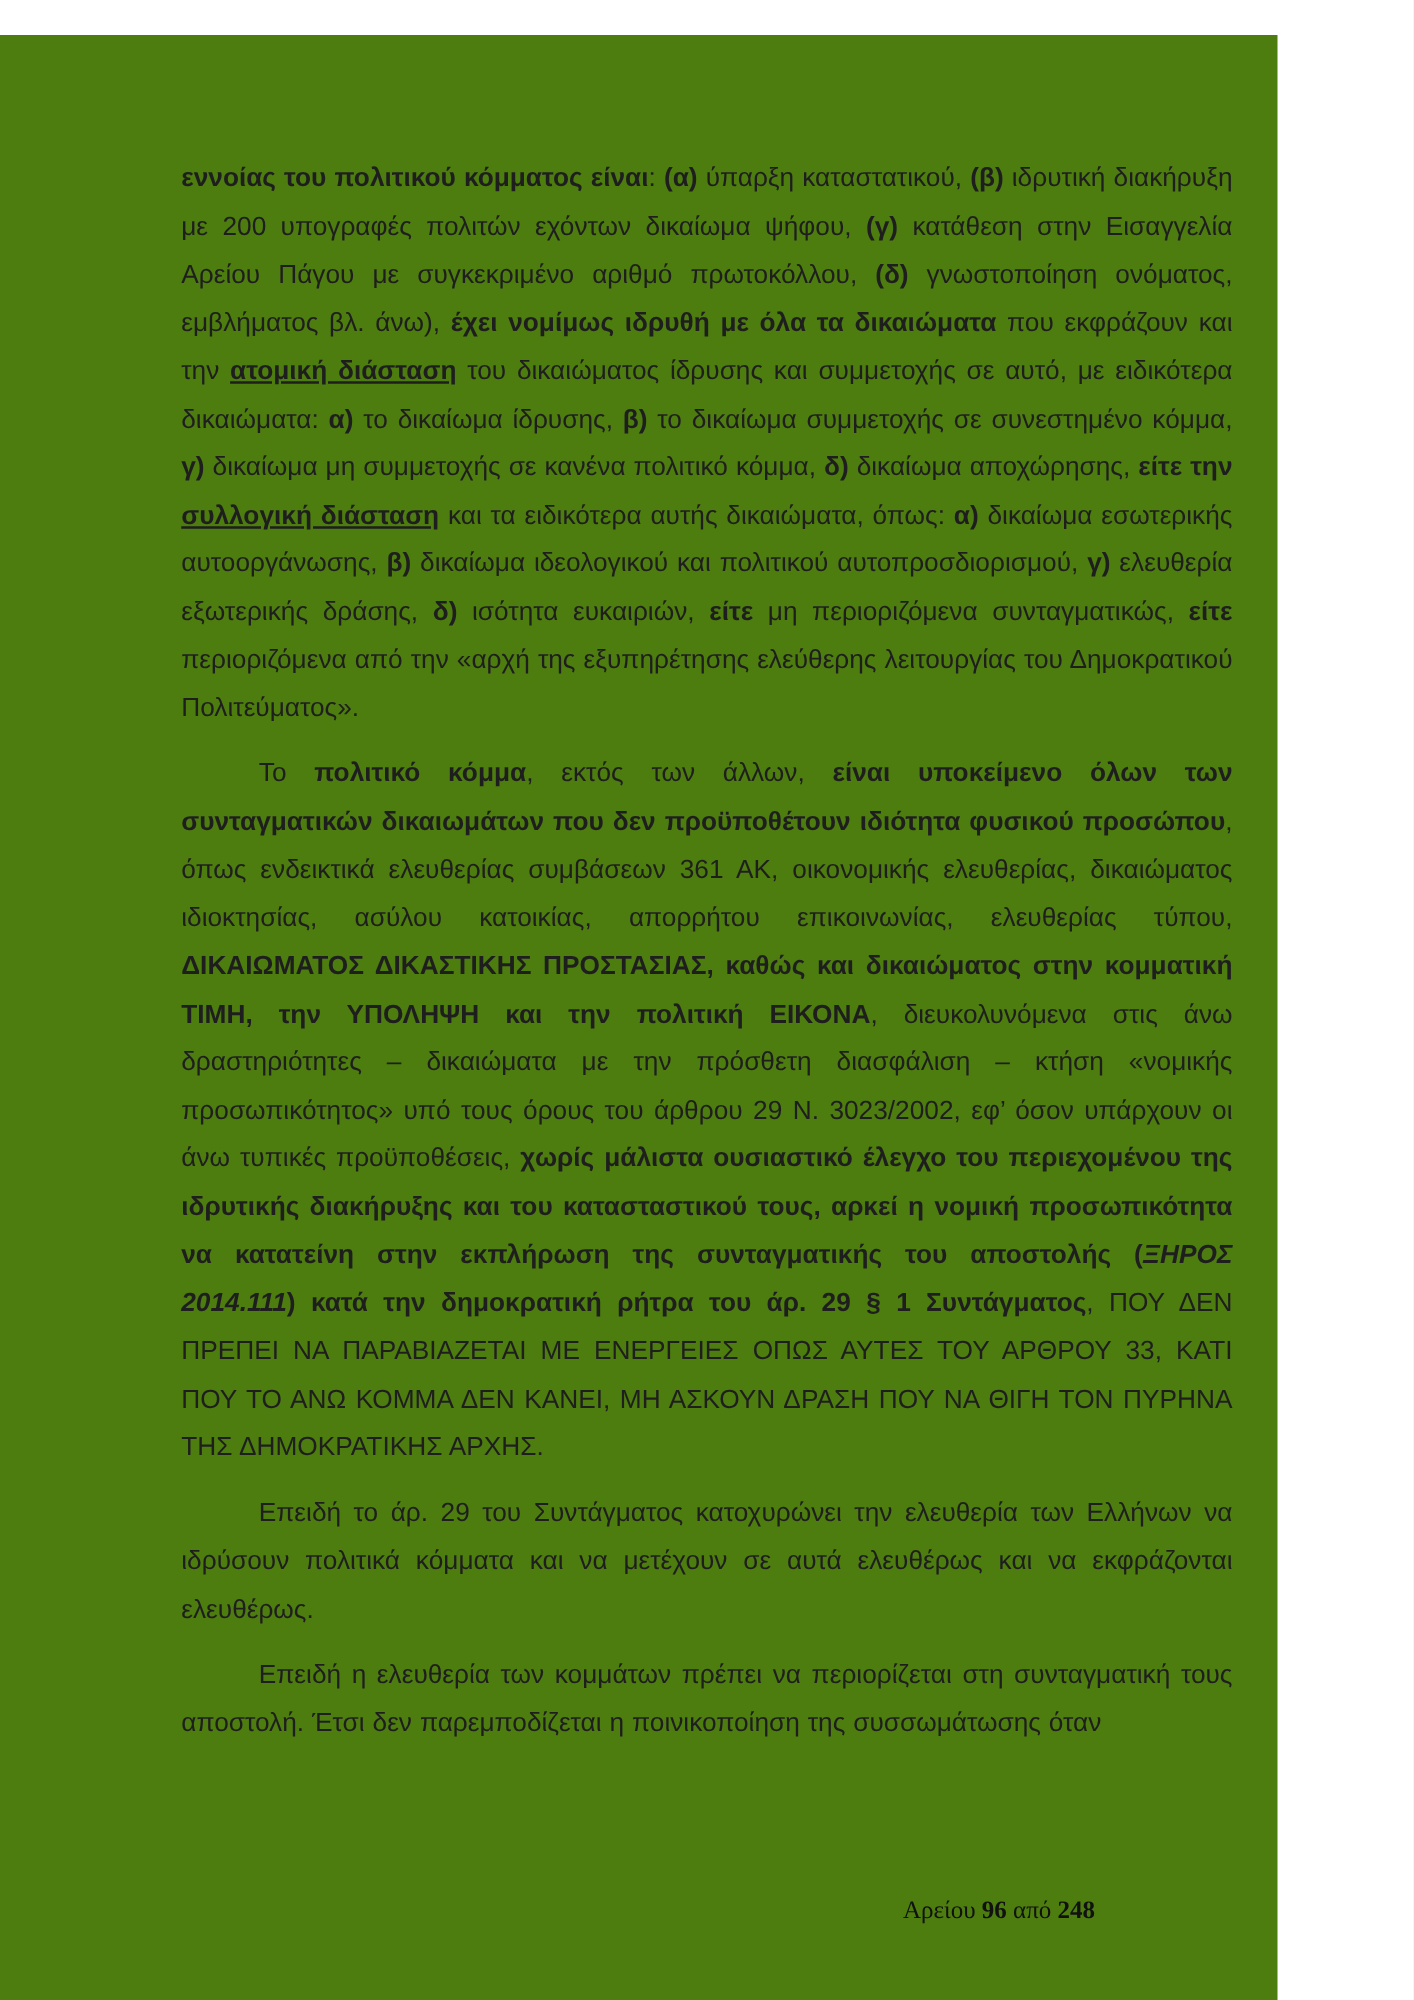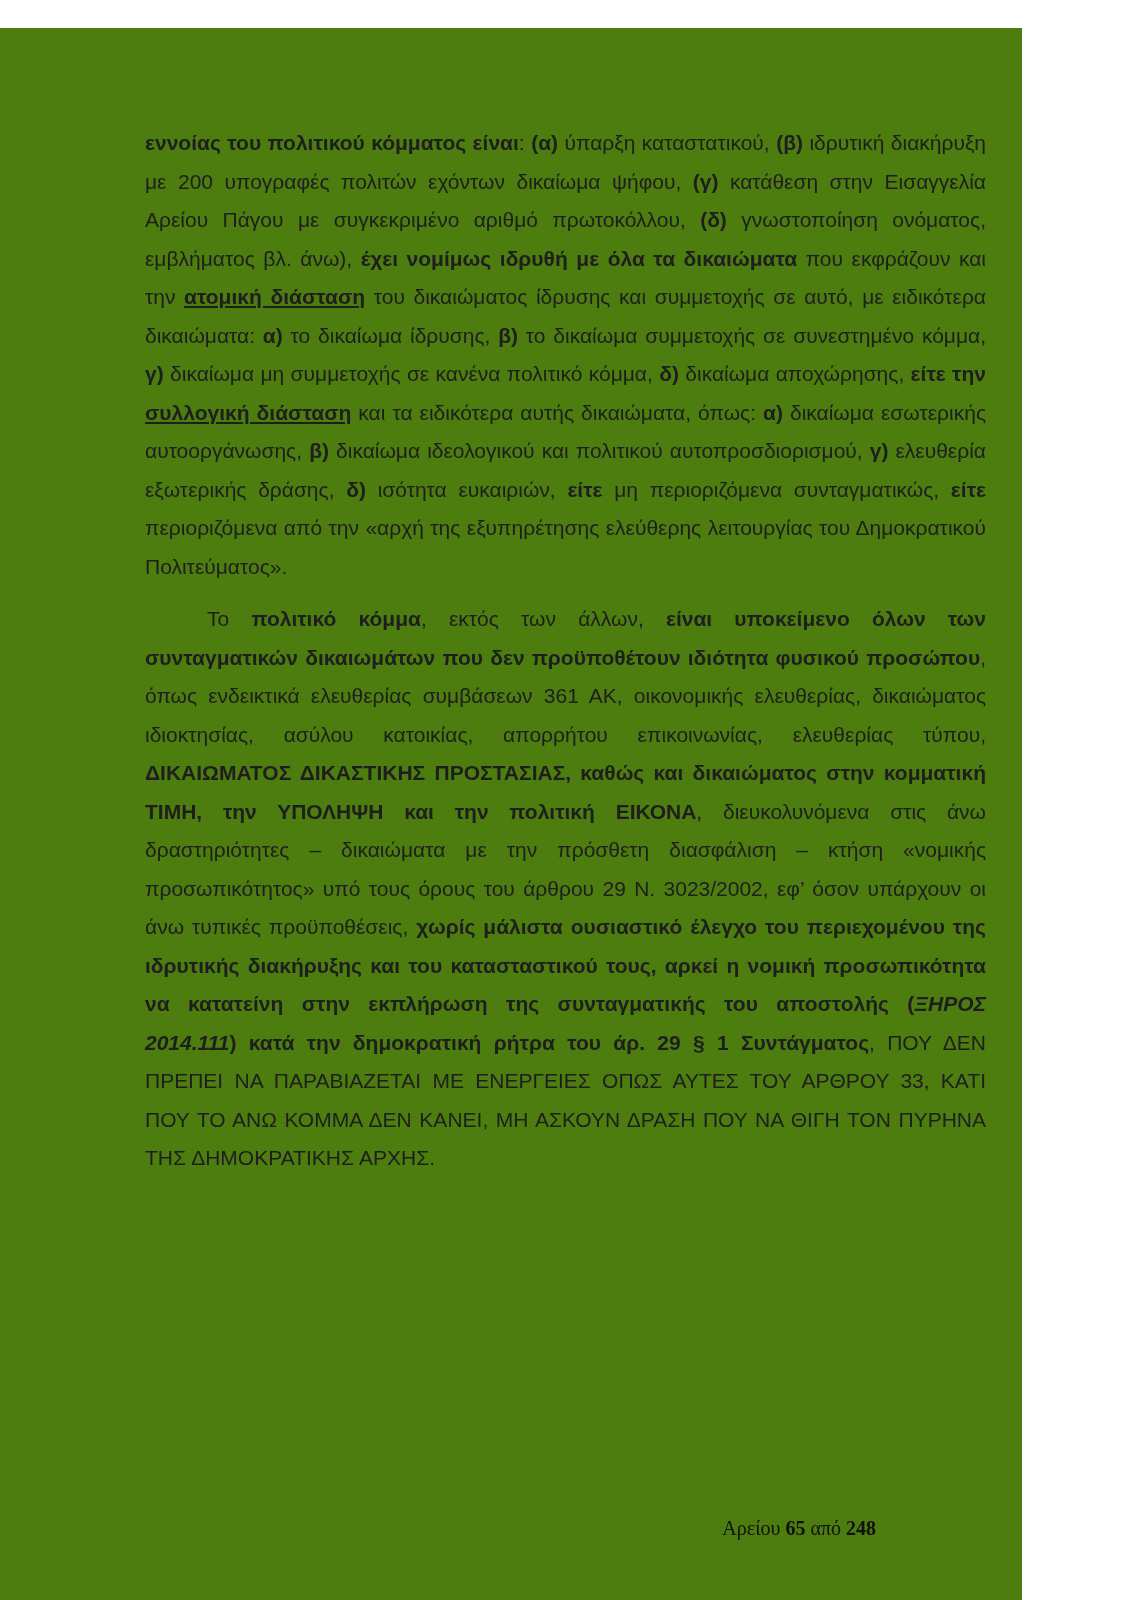--- a/index.html
+++ b/index.html
@@ -46,15 +46,17 @@
   }
   .fb { font-weight: bold; }
 </style>
 </head>
 <body>
 
 <div class="page">
   <div class="content">
       <p class="para"><span class="b">εννοίας του πολιτικού κόμματος είναι</span><span>: </span><span class="b">(α)</span><span> ύπαρξη καταστατικού, </span><span class="b">(β)</span><span> ιδρυτική διακήρυξη με 200 υπογραφές πολιτών εχόντων δικαίωμα ψήφου, </span><span class="b">(γ)</span><span> κατάθεση στην Εισαγγελία Αρείου Πάγου με συγκεκριμένο αριθμό πρωτοκόλλου, </span><span class="b">(δ)</span><span> γνωστοποίηση ονόματος, εμβλήματος βλ. άνω), </span><span class="b">έχει νομίμως ιδρυθή με όλα τα δικαιώματα</span><span> που εκφράζουν και την </span><span class="b u">ατομική διάσταση</span><span> του δικαιώματος ίδρυσης και συμμετοχής σε αυτό, με ειδικότερα δικαιώματα: </span><span class="b">α)</span><span> το δικαίωμα ίδρυσης, </span><span class="b">β)</span><span> το δικαίωμα συμμετοχής σε συνεστημένο κόμμα, </span><span class="b">γ)</span><span> δικαίωμα μη συμμετοχής σε κανένα πολιτικό κόμμα, </span><span class="b">δ)</span><span> δικαίωμα αποχώρησης, </span><span class="b">είτε την </span><span class="b u">συλλογική διάσταση</span><span> και τα ειδικότερα αυτής δικαιώματα, όπως: </span><span class="b">α)</span><span> δικαίωμα εσωτερικής αυτοοργάνωσης, </span><span class="b">β)</span><span> δικαίωμα ιδεολογικού και πολιτικού αυτοπροσδιορισμού, </span><span class="b">γ)</span><span> ελευθερία εξωτερικής δράσης, </span><span class="b">δ)</span><span> ισότητα ευκαιριών, </span><span class="b">είτε</span><span> μη περιοριζόμενα συνταγματικώς, </span><span class="b">είτε</span><span> περιοριζόμενα από την «αρχή της εξυπηρέτησης ελεύθερης λειτουργίας του Δημοκρατικού Πολιτεύματος».</span></p>
       <p class="para indent"><span>Το </span><span class="b">πολιτικό κόμμα</span><span>, εκτός των άλλων, </span><span class="b">είναι υποκείμενο όλων των συνταγματικών δικαιωμάτων που δεν προϋποθέτουν ιδιότητα φυσικού προσώπου</span><span>, όπως ενδεικτικά ελευθερίας συμβάσεων 361 ΑΚ, οικονομικής ελευθερίας, δικαιώματος ιδιοκτησίας, ασύλου κατοικίας, απορρήτου επικοινωνίας, ελευθερίας τύπου, </span><span class="b">ΔΙΚΑΙΩΜΑΤΟΣ ΔΙΚΑΣΤΙΚΗΣ ΠΡΟΣΤΑΣΙΑΣ, καθώς και δικαιώματος στην κομματική ΤΙΜΗ, την ΥΠΟΛΗΨΗ και την πολιτική ΕΙΚΟΝΑ</span><span>, διευκολυνόμενα στις άνω δραστηριότητες – δικαιώματα με την πρόσθετη διασφάλιση – κτήση «νομικής προσωπικότητος» υπό τους όρους του άρθρου 29 Ν. 3023/2002, εφ’ όσον υπάρχουν οι άνω τυπικές προϋποθέσεις, </span><span class="b">χωρίς μάλιστα ουσιαστικό έλεγχο του περιεχομένου της ιδρυτικής διακήρυξης και του κατασταστικού τους, αρκεί η νομική προσωπικότητα να κατατείνη στην εκπλήρωση της συνταγματικής του αποστολής (</span><span class="b i">ΞΗΡΟΣ 2014.111</span><span class="b">) κατά την δημοκρατική ρήτρα του άρ. 29 § 1 Συντάγματος</span><span>, ΠΟΥ ΔΕΝ ΠΡΕΠΕΙ ΝΑ ΠΑΡΑΒΙΑΖΕΤΑΙ ΜΕ ΕΝΕΡΓΕΙΕΣ ΟΠΩΣ ΑΥΤΕΣ ΤΟΥ ΑΡΘΡΟΥ 33, ΚΑΤΙ ΠΟΥ ΤΟ ΑΝΩ ΚΟΜΜΑ ΔΕΝ ΚΑΝΕΙ, ΜΗ ΑΣΚΟΥΝ ΔΡΑΣΗ ΠΟΥ ΝΑ ΘΙΓΗ ΤΟΝ ΠΥΡΗΝΑ ΤΗΣ ΔΗΜΟΚΡΑΤΙΚΗΣ ΑΡΧΗΣ.</span></p>
+      <p class="para indent"><span>Επειδή το άρ. 29 του Συντάγματος κατοχυρώνει την ελευθερία των Ελλήνων να ιδρύσουν πολιτικά κόμματα και να μετέχουν σε αυτά ελευθέρως και να εκφράζονται ελευθέρως.</span></p>
+      <p class="para indent"><span>Επειδή η ελευθερία των κομμάτων πρέπει να περιορίζεται στη συνταγματική τους αποστολή. Έτσι δεν παρεμποδίζεται η ποινικοποίηση της συσσωμάτωσης όταν</span></p>
     </div>
-  <div class="footer"><span>Αρείου </span><span class="fb">65</span><span> από </span><span class="fb">248</span></div>
+  <div class="footer"><span>Αρείου </span><span class="fb">96</span><span> από </span><span class="fb">248</span></div>
 </div>
 
 </body></html>

